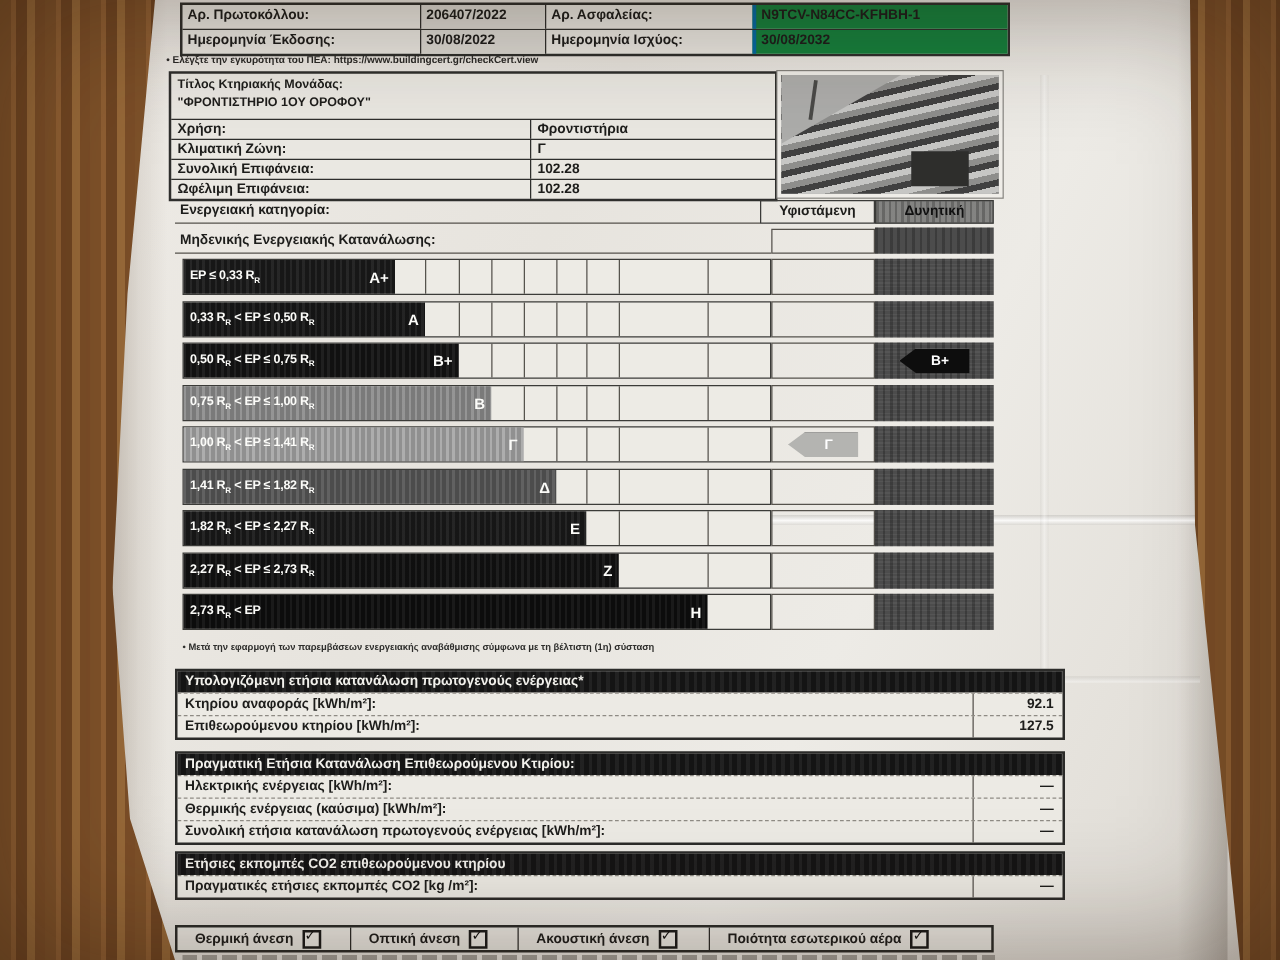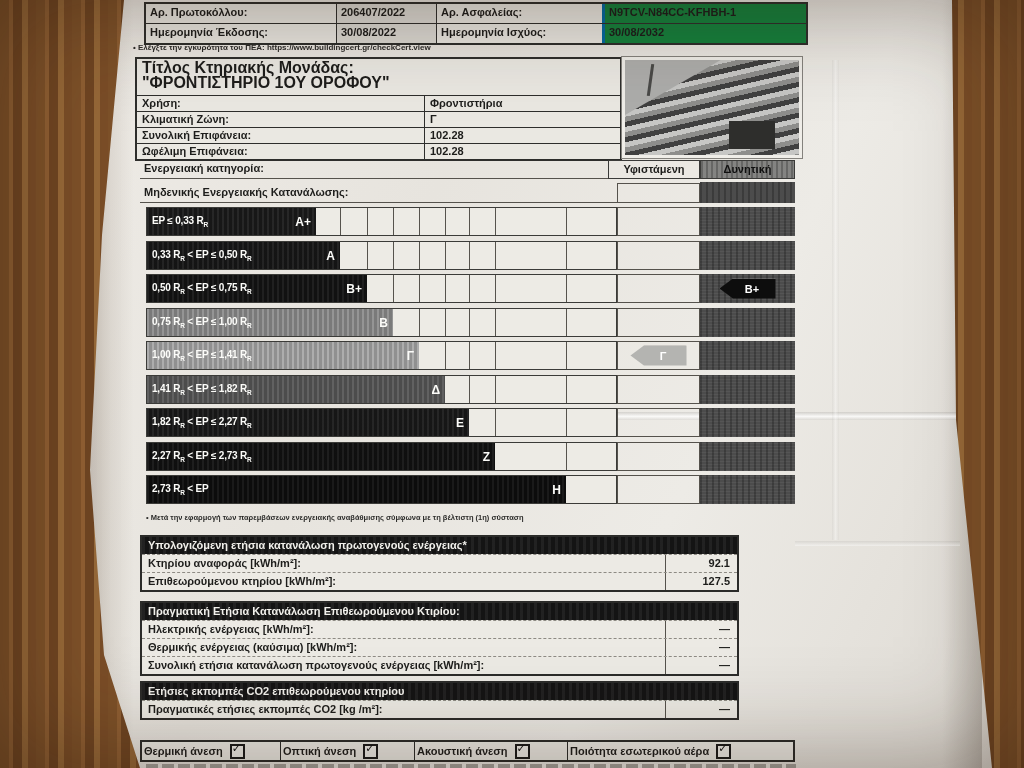--- a/index.html
+++ b/index.html
@@ -33,21 +33,21 @@
   .hrow+.hrow{border-top:1px solid #2e2e2c;}
   .hcell{font-size:11px;font-weight:700;padding:2px 4px 0;white-space:nowrap;overflow:hidden;box-sizing:border-box;}
   .hc0{width:190px;}
   .hc1{width:100px;background:#dbd9d3;border-left:1px solid #2e2e2c;}
   .hc2{width:166px;border-left:1px solid #2e2e2c;}
   .hc3{flex:1;background:#15803d;border-left:3px solid #0369a1;}
   .verify{position:absolute;left:133px;top:43px;font-size:8px;font-weight:700;color:#2a2a28;}
 
   
   .ibox{position:absolute;left:135px;top:57px;width:487px;border:2px solid #2e2e2c;background:#eae8e2;box-sizing:border-box;}
-  .ititle{height:35px;border-bottom:1px solid #2e2e2c;padding:1px 5px 0;font-size:16px;font-weight:700;line-height:15px;}
+  .ititle{height:35px;border-bottom:1px solid #2e2e2c;padding:1px 5px 0;font-size:10px;font-weight:700;line-height:15px;}
   .irow{display:flex;height:15px;border-bottom:1px solid #2e2e2c;font-size:11px;font-weight:700;line-height:14px;}
   .irow:last-child{border-bottom:none;}
   .ilab{width:288px;padding:0 5px;border-right:1px solid #2e2e2c;box-sizing:border-box;}
   .ival{flex:1;padding:0 5px;}
 
   
   .photo{position:absolute;left:622px;top:57px;width:174px;height:95px;border:3px solid #efede8;
       box-shadow:0 0 0 1px #84827d;overflow:hidden;background:#a3a3a3;}
   .photo .bands{position:absolute;inset:-35%;transform:rotate(-13deg);
       background:repeating-linear-gradient(180deg,#404040 0 5px,#c6c6c4 5px 10px,#8e8e8c 10px 15px);}
@@ -85,34 +85,34 @@
       background:repeating-linear-gradient(90deg,rgba(0,0,0,.22) 0 2px,transparent 2px 6px),
                  repeating-linear-gradient(0deg,rgba(255,255,255,.05) 0 1px,transparent 1px 3px),#4c4c4c;}
   .arrow{width:56px;height:20px;clip-path:polygon(0 50%,24% 0,100% 0,100% 100%,24% 100%);
       display:flex;align-items:center;justify-content:center;padding-left:9px;box-sizing:border-box;
       font-size:11px;font-weight:700;color:#ffffff;}
   .arrow-ex{background:#b4b4b1;filter:drop-shadow(0 0 1px #2a2a28);}
   .arrow-pot{background:#0d0d0d;filter:drop-shadow(0 0 2px rgba(240,240,238,.55));}
   .efoot{position:absolute;left:146px;top:513px;font-size:7.5px;font-weight:700;color:#2e2e2c;}
 
   
-  .sec{position:absolute;left:140px;width:599px;border:2px solid #2b2b29;background:#eceae4;box-sizing:border-box;}
+  .sec{position:absolute;left:140px;width:712px;border:2px solid #2b2b29;background:#eceae4;box-sizing:border-box;}
   .s1{top:535px;}.s2{top:601px;}.s3{top:681px;}
   .sec-h{height:17px;background:#141414;color:#f2f1ec;font-size:11px;font-weight:700;
       padding:1px 6px 0;box-sizing:border-box;line-height:15px;
       background-image:repeating-linear-gradient(90deg,rgba(255,255,255,.06) 0 3px,transparent 3px 7px);}
   .srow{position:relative;height:17px;border-top:1px dashed #8e8b84;font-size:11px;font-weight:700;line-height:16px;}
   .slab{padding:0 6px;display:inline-block;}
   .sval{position:absolute;right:0;top:0;bottom:0;width:72px;border-left:1px solid #55524c;
       text-align:right;padding:0 7px 0 0;box-sizing:border-box;}
 
   
   .comfort{position:absolute;left:140px;top:740px;width:655px;height:22px;border:2px solid #2b2b29;
       display:flex;box-sizing:border-box;background:#eceae4;}
-  .ccell{display:flex;align-items:center;font-size:11px;font-weight:700;padding:0 2px;box-sizing:border-box;}
+  .ccell{display:flex;align-items:center;font-size:11px;font-weight:700;padding:0 14px;box-sizing:border-box;}
   .ccell+.ccell{border-left:1px solid #2b2b29;}
   .cw0{width:138px;}.cw1{width:134px;}.cw2{width:153px;}.cw3{flex:1;}
   .cb{width:11px;height:11px;border:2px solid #1a1a1a;margin-left:7px;position:relative;background:#f0eee9;flex:none;}
   .tick{position:absolute;left:0;top:-4px;font-size:11px;font-weight:700;color:#111;}
 
   .scribble{position:absolute;left:146px;top:764px;width:650px;height:4px;opacity:.7;
       background:repeating-linear-gradient(90deg,#87847e 0 12px,transparent 12px 16px);}
 </style>
 </head>
 <body>

